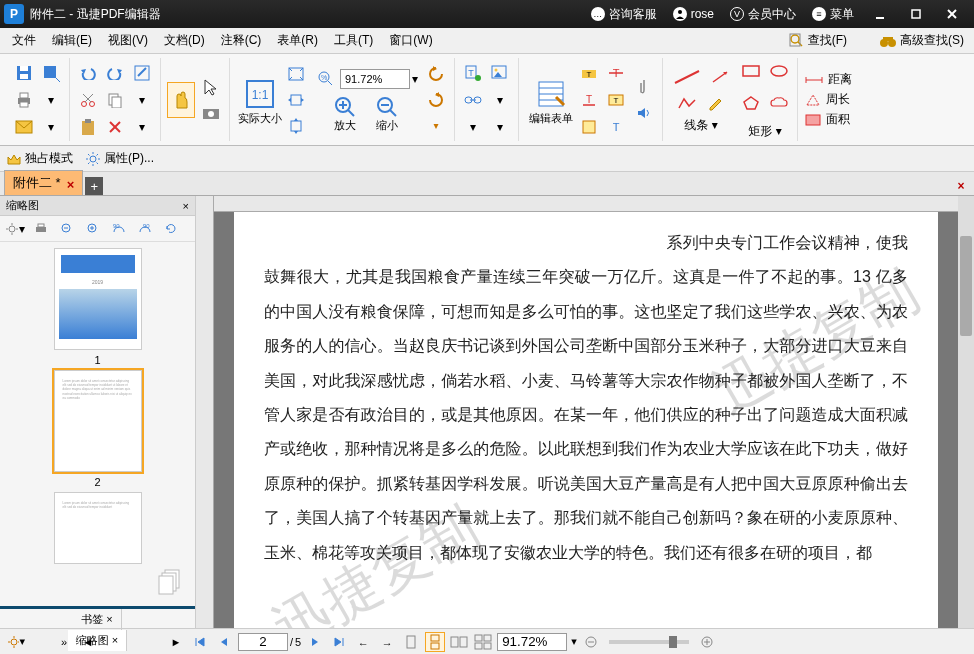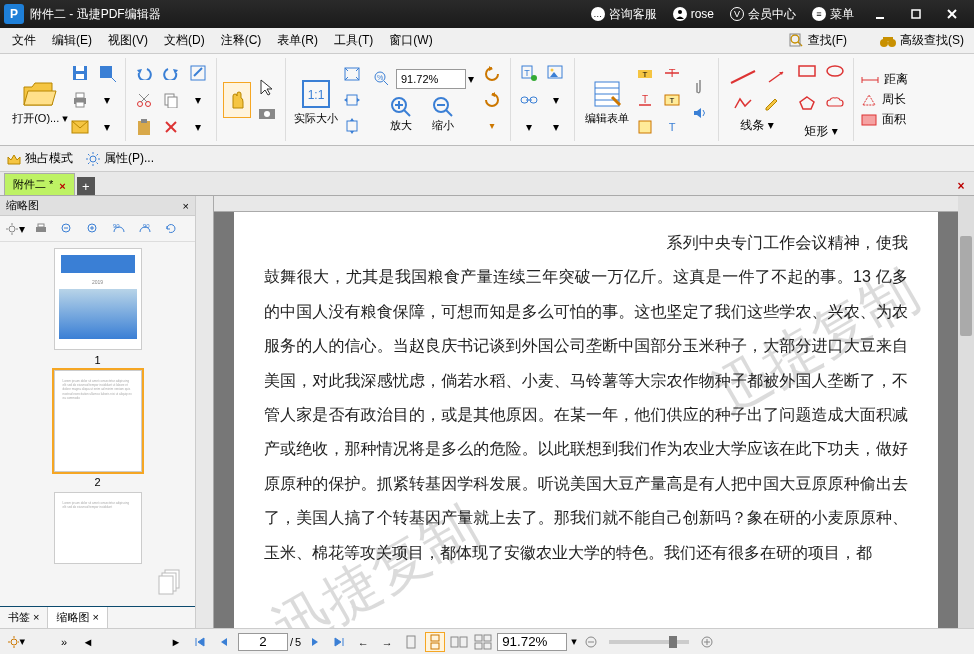--- a/index.html
+++ b/index.html
@@ -25,37 +25,37 @@
 .ribbon .bigbtn .blabel { font-size: 11px; }
 .ribbon .smallgrid { display: grid; grid-template-columns: repeat(2, 24px); grid-template-rows: repeat(3, 24px); gap: 3px; }
 .ribbon .smallgrid3 { display: grid; grid-template-columns: repeat(3, 24px); grid-template-rows: repeat(3, 24px); gap: 3px; }
 .ribbon .sbtn { width: 24px; height: 24px; display: flex; align-items: center; justify-content: center; cursor: pointer; }
 .ribbon .zoomcombo { width: 70px; height: 20px; border: 1px solid #999; background: #fff; font-size: 11px; padding: 0 4px; }
 
 .propbar { height: 26px; background: #f0f0f0; border-bottom: 1px solid #ccc; display: flex; align-items: center; padding: 0 6px; gap: 12px; }
 .propbar .pbtn { display: flex; align-items: center; gap: 3px; cursor: pointer; }
 
 .doctab { height: 24px; background: #e8e8e8; border-bottom: 1px solid #aaa; display: flex; align-items: flex-end; padding: 0 4px; }
-.doctab .tab { background: #bef264; border: 1px solid #aaa; border-bottom: none; padding: 3px 8px; display: flex; align-items: flex-end; gap: 6px; font-size: 11px; cursor: pointer; }
+.doctab .tab { background: #fdba74; border: 1px solid #aaa; border-bottom: none; padding: 3px 8px; display: flex; align-items: flex-end; gap: 6px; font-size: 13px; cursor: pointer; }
 .doctab .tab .close { color: #b00; font-weight: bold; cursor: pointer; }
 .doctab .addtab { width: 18px; height: 18px; background: #555; color: #fff; display: flex; align-items: center; justify-content: center; margin-left: 2px; cursor: pointer; font-size: 13px; }
 .doctab .closedoc { width: 18px; height: 18px; margin-left: auto; display: flex; align-items: center; justify-content: center; cursor: pointer; color: #b00; font-weight: bold; }
 
 .workarea { display: flex; height: 432px; }
 .sidepanel { width: 196px; background: #f5f5f5; border-right: 1px solid #ccc; display: flex; flex-direction: column; }
 .sidepanel .sphdr { height: 20px; background: #e0e0e0; display: flex; align-items: center; padding: 0 6px; font-size: 11px; border-bottom: 1px solid #ccc; }
 .sidepanel .sphdr .spclose { margin-left: auto; cursor: pointer; }
 .sidepanel .sptool { height: 26px; display: flex; align-items: center; padding: 0 4px; gap: 4px; border-bottom: 1px solid #ddd; }
 .sidepanel .sptool .tbtn { width: 22px; height: 22px; display: flex; align-items: center; justify-content: center; cursor: pointer; }
 .sidepanel .thumbs { flex: 1; overflow-y: auto; padding: 6px; display: flex; flex-direction: column; align-items: center; gap: 4px; position: relative; }
 .sidepanel .thumb { width: 88px; border: 1px solid #ccc; background: #fff; cursor: pointer; }
 .sidepanel .thumb.sel { outline: 2px solid #f5a623; }
 .sidepanel .thumb .tpage { height: 100px; background: #fff; position: relative; overflow: hidden; }
 .sidepanel .thumbnum { font-size: 11px; }
-.sidepanel .spbot { height: 22px; border-top: 1px solid #0c4a6e; display: flex; align-items: center; }
+.sidepanel .spbot { height: 22px; border-top: 3px solid #0c4a6e; display: flex; align-items: center; flex-direction: column; }
 .sidepanel .spbot .sptab { padding: 3px 8px; font-size: 11px; border-right: 1px solid #ccc; cursor: pointer; }
 .sidepanel .spbot .sptab.active { background: #fff; }
 .stack-icon { position: absolute; right: 10px; bottom: 10px; color: #888; font-size: 24px; }
 
 .docview { flex: 1; display: flex; background: #888; position: relative; }
 .docview .ruler-v { width: 18px; background: #e8e8e8; border-right: 1px solid #aaa; }
 .docview .page-area-wrap { flex: 1; display: flex; flex-direction: column; }
 .docview .ruler-h { height: 16px; background: #e8e8e8; border-bottom: 1px solid #aaa; }
 .docview .page-area { flex: 1; background: #777; overflow: auto; padding: 0 20px; }
 .docview .page { background: #fff; width: 100%; min-height: 100%; padding: 14px 30px; font-family: "SimSun", serif; font-size: 16px; line-height: 2.15; text-align: justify; color: #222; position: relative; }
@@ -146,29 +146,20 @@
           <circle cx="13" cy="10" r="4" fill="#c89000"></circle>
           <rect x="4" y="4" width="10" height="4" fill="#c89000"></rect>
         </svg>
       <span>高级查找(S)</span>
     </div>
   </div>
 </div>
 
 <div class="ribbon">
   <div class="group">
-    <div class="bigbtn">
-      <div class="bicon">
-        <svg width="36" height="30">
-            <path d="M2 8 L10 8 L13 4 L30 4 L30 26 L2 26 Z" fill="#f5c542" stroke="#b88600"></path>
-            <path d="M6 12 L34 12 L30 26 L2 26 Z" fill="#ffe08a" stroke="#b88600"></path>
-          </svg>
-      </div>
-      <div class="blabel"><span>打开(O)...</span> ▾</div>
-    </div>
     <div class="smallgrid">
       <div class="sbtn">
           <svg width="18" height="18">
             <rect x="2" y="2" width="14" height="14" fill="#3a7fd5"></rect>
             <rect x="5" y="2" width="8" height="5" fill="#fff"></rect>
             <rect x="5" y="10" width="8" height="5" fill="#fff"></rect>
           </svg>
         </div>
       <div class="sbtn">
           <svg width="18" height="18">

